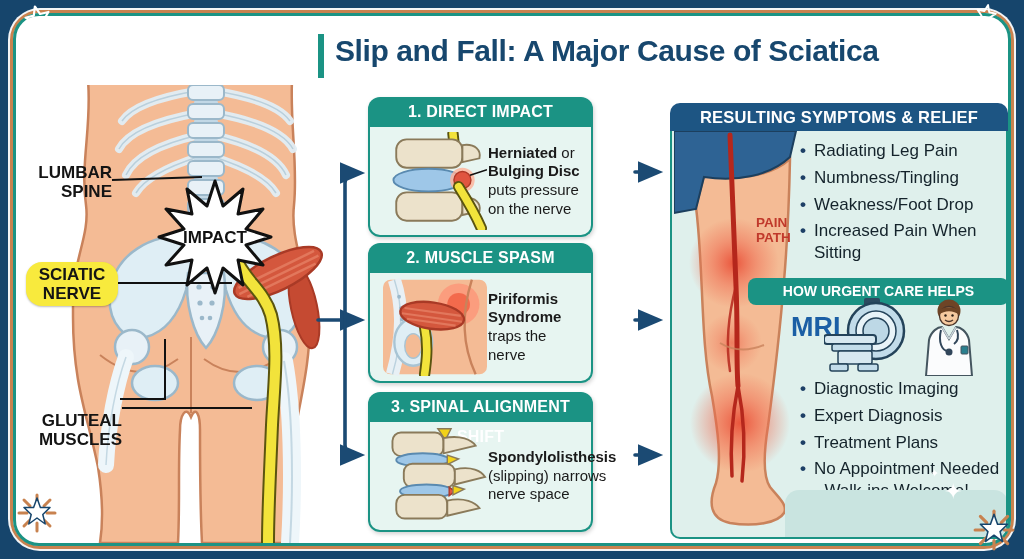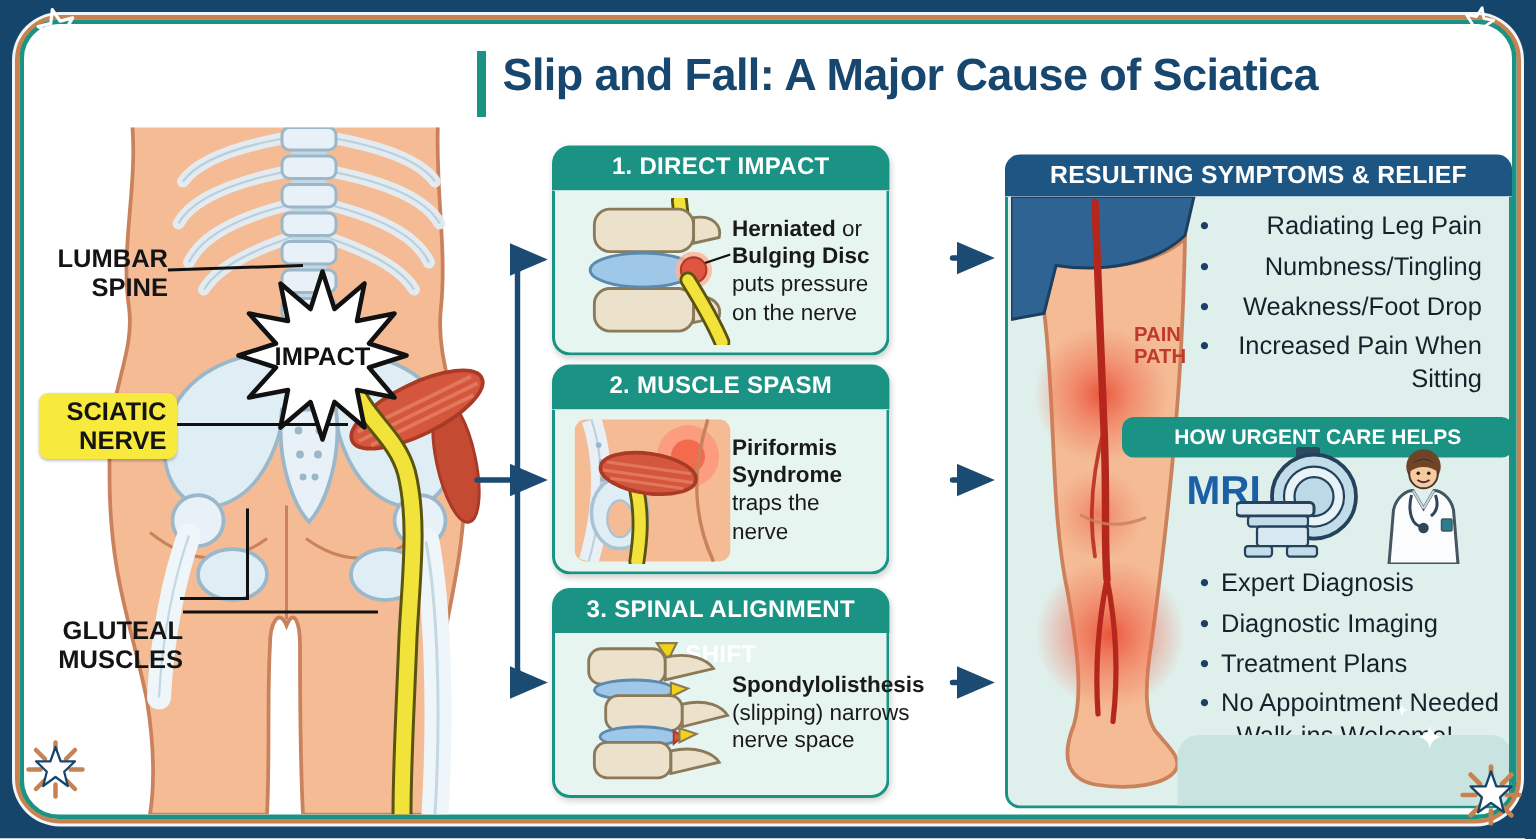--- a/index.html
+++ b/index.html
@@ -11,22 +11,22 @@
   .stage{position:absolute;inset:16px;border-radius:22px;overflow:hidden;}
 
   
   .title-rule{position:absolute;left:302px;top:18px;width:6px;height:44px;background:var(--teal,#1e9488);}
   .title{position:absolute;left:319px;top:18px;width:660px;font-size:30px;font-weight:700;
     letter-spacing:-0.4px;color:var(--title,#17476e);white-space:nowrap;}
 
   
   .anat-label{position:absolute;font-weight:700;font-size:17px;line-height:1.12;color:#141414;text-align:right;}
   .lbl-lumbar{left:8px;top:147px;width:88px;}
-  .lbl-sciatic{left:10px;top:246px;width:78px;background:var(--label_yellow,#f8ea3d);border-radius:6px;
-    padding:3px 7px;text-align:right;box-shadow:0 1px 2px rgba(0,0,0,.25);}
+  .lbl-sciatic{left:10px;top:246px;width:78px;background:var(--label_yellow,#f8ea3d);border-radius:16px;
+    padding:3px 7px;text-align:center;box-shadow:0 1px 2px rgba(0,0,0,.25);}
   .lbl-gluteal{left:2px;top:383px;width:104px;margin-top:12px;}
 
   .anatomy-svg{position:absolute;left:12px;top:69px;}
 
   
   .connectors{position:absolute;left:0;top:0;pointer-events:none;}
 
   
   .cause-box{position:absolute;left:352px;width:225px;border-radius:12px;box-shadow:1px 2px 4px rgba(0,0,0,.18);}
   .cause-head{height:30px;line-height:30px;background:var(--teal,#1e9488);color:#fff;font-weight:700;
@@ -41,21 +41,21 @@
   .panel-head{height:28px;line-height:28px;background:var(--panel_header,#1d5583);color:#fff;font-weight:700;
     font-size:16.5px;text-align:center;border-radius:10px 10px 0 0;letter-spacing:.2px;}
   .panel-body{position:relative;height:406px;background:var(--panel_mint,#dff0ec);
     border:2px solid var(--teal,#1e9488);border-top:none;border-radius:0 0 10px 10px;overflow:hidden;}
   .leg-svg{position:absolute;left:2px;top:0;}
   .pain-path{position:absolute;left:84px;top:85px;color:var(--red,#c0392b);font-weight:700;
     font-size:13.5px;line-height:1.08;}
   .blist{position:absolute;list-style:none;margin:0;padding:0;font-size:17px;color:#14232b;}
   .blist li{position:relative;padding-left:14px;margin-bottom:5px;line-height:1.28;}
   .blist li::before{content:"\2022";position:absolute;left:0;color:#1d3f66;font-weight:700;}
-  .symptom-list{left:128px;top:9px;width:188px;text-align:right;}
+  .symptom-list{left:128px;top:9px;width:188px;}
   .care-list{left:128px;top:247px;width:206px;}
   .urgent-head{position:absolute;left:76px;top:147px;width:261px;height:27px;line-height:27px;
     background:var(--teal,#1e9488);color:#fff;font-weight:700;font-size:14px;text-align:center;border-radius:8px;}
   .mri-label{position:absolute;left:119px;top:181px;color:var(--mri_blue,#1b5fa5);font-weight:700;font-size:27px;}
   .mri-icon{position:absolute;left:152px;top:167px;}
   .doctor-icon{position:absolute;left:248px;top:167px;}
   .bottom-box{position:absolute;left:113px;top:359px;width:223px;height:60px;background:#c9e4e0;border-radius:14px;}
   .sparkle{position:absolute;color:#fff;}
   .sparkle-1{left:272px;top:348px;font-size:22px;}
   .sparkle-2{left:258px;top:336px;font-size:11px;}
@@ -397,22 +397,22 @@
           <path d="M20,31 L29,44 L38,31 L38,40 L20,40 Z" fill="#17806f"></path>
           <path d="M6,78 L9,42 C11,33 18,29 22,29 L29,41 L36,29 C40,29 47,33 49,42 L52,78 Z" fill="#fbfcfd" stroke="#44555f" stroke-width="2"></path>
           <path d="M22,29 L29,41 M36,29 L29,41" stroke="#c7d2d8" stroke-width="1.5" fill="none"></path>
           <path d="M21,32 C18,44 22,53 28,53" fill="none" stroke="#31465a" stroke-width="2"></path>
           <circle cx="29" cy="54" r="3.5" fill="#31465a"></circle>
           <path d="M37,32 C39,38 38,43 34,46" fill="none" stroke="#31465a" stroke-width="2"></path>
           <rect x="41" y="48" width="7" height="8" rx="1" fill="#2a7f8e" stroke="#44555f" stroke-width="1"></rect>
         </svg>
 
         <ul class="blist care-list">
+          <li>Diagnostic Imaging</li>
           <li>Expert Diagnosis</li>
-          <li>Diagnostic Imaging</li>
           <li>Treatment Plans</li>
           <li>No Appointment Needed - Walk-ins Welcome!</li>
         </ul>
 
         <div class="bottom-box"></div>
         <span class="sparkle sparkle-1">✦</span>
         <span class="sparkle sparkle-2">✦</span>
       </div>
     </div>
 

